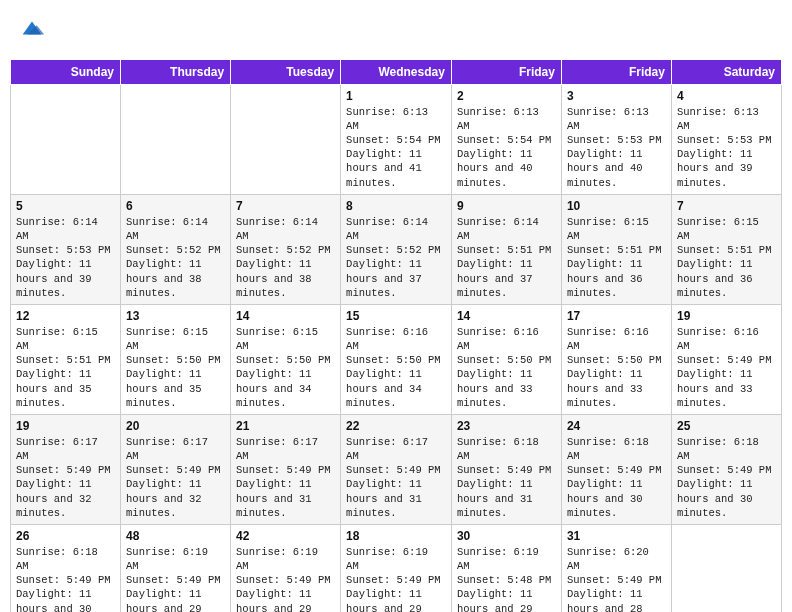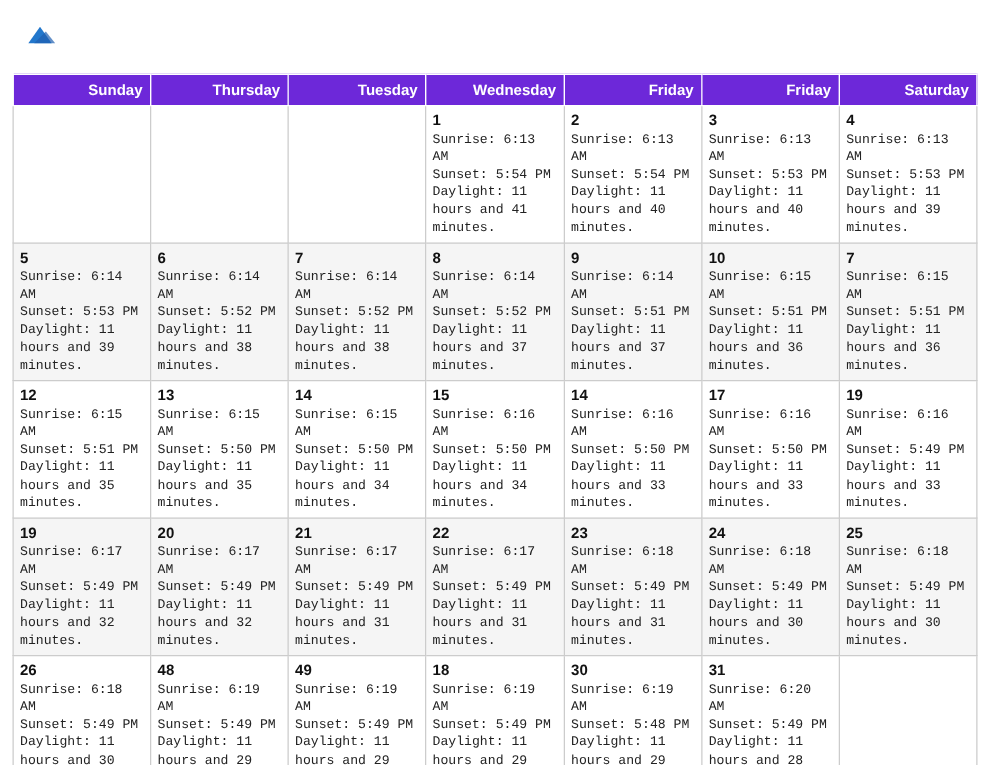--- a/index.html
+++ b/index.html
@@ -236,21 +236,21 @@
       <tr>
         <td>
           <div class="day-num">26</div>
           <div class="day-info">Sunrise: 6:18 AM<br>Sunset: 5:49 PM<br><span>Daylight: 11 hours and 30 minutes.</span></div>
         </td>
         <td>
           <div class="day-num">48</div>
           <div class="day-info">Sunrise: 6:19 AM<br>Sunset: 5:49 PM<br><span>Daylight: 11 hours and 29 minutes.</span></div>
         </td>
         <td>
-          <div class="day-num">49</div>
+          <div class="day-num">42</div>
           <div class="day-info">Sunrise: 6:19 AM<br>Sunset: 5:49 PM<br><span>Daylight: 11 hours and 29 minutes.</span></div>
         </td>
         <td>
           <div class="day-num">18</div>
           <div class="day-info">Sunrise: 6:19 AM<br>Sunset: 5:49 PM<br><span>Daylight: 11 hours and 29 minutes.</span></div>
         </td>
         <td>
           <div class="day-num">30</div>
           <div class="day-info">Sunrise: 6:19 AM<br>Sunset: 5:48 PM<br><span>Daylight: 11 hours and 29 minutes.</span></div>
         </td>

